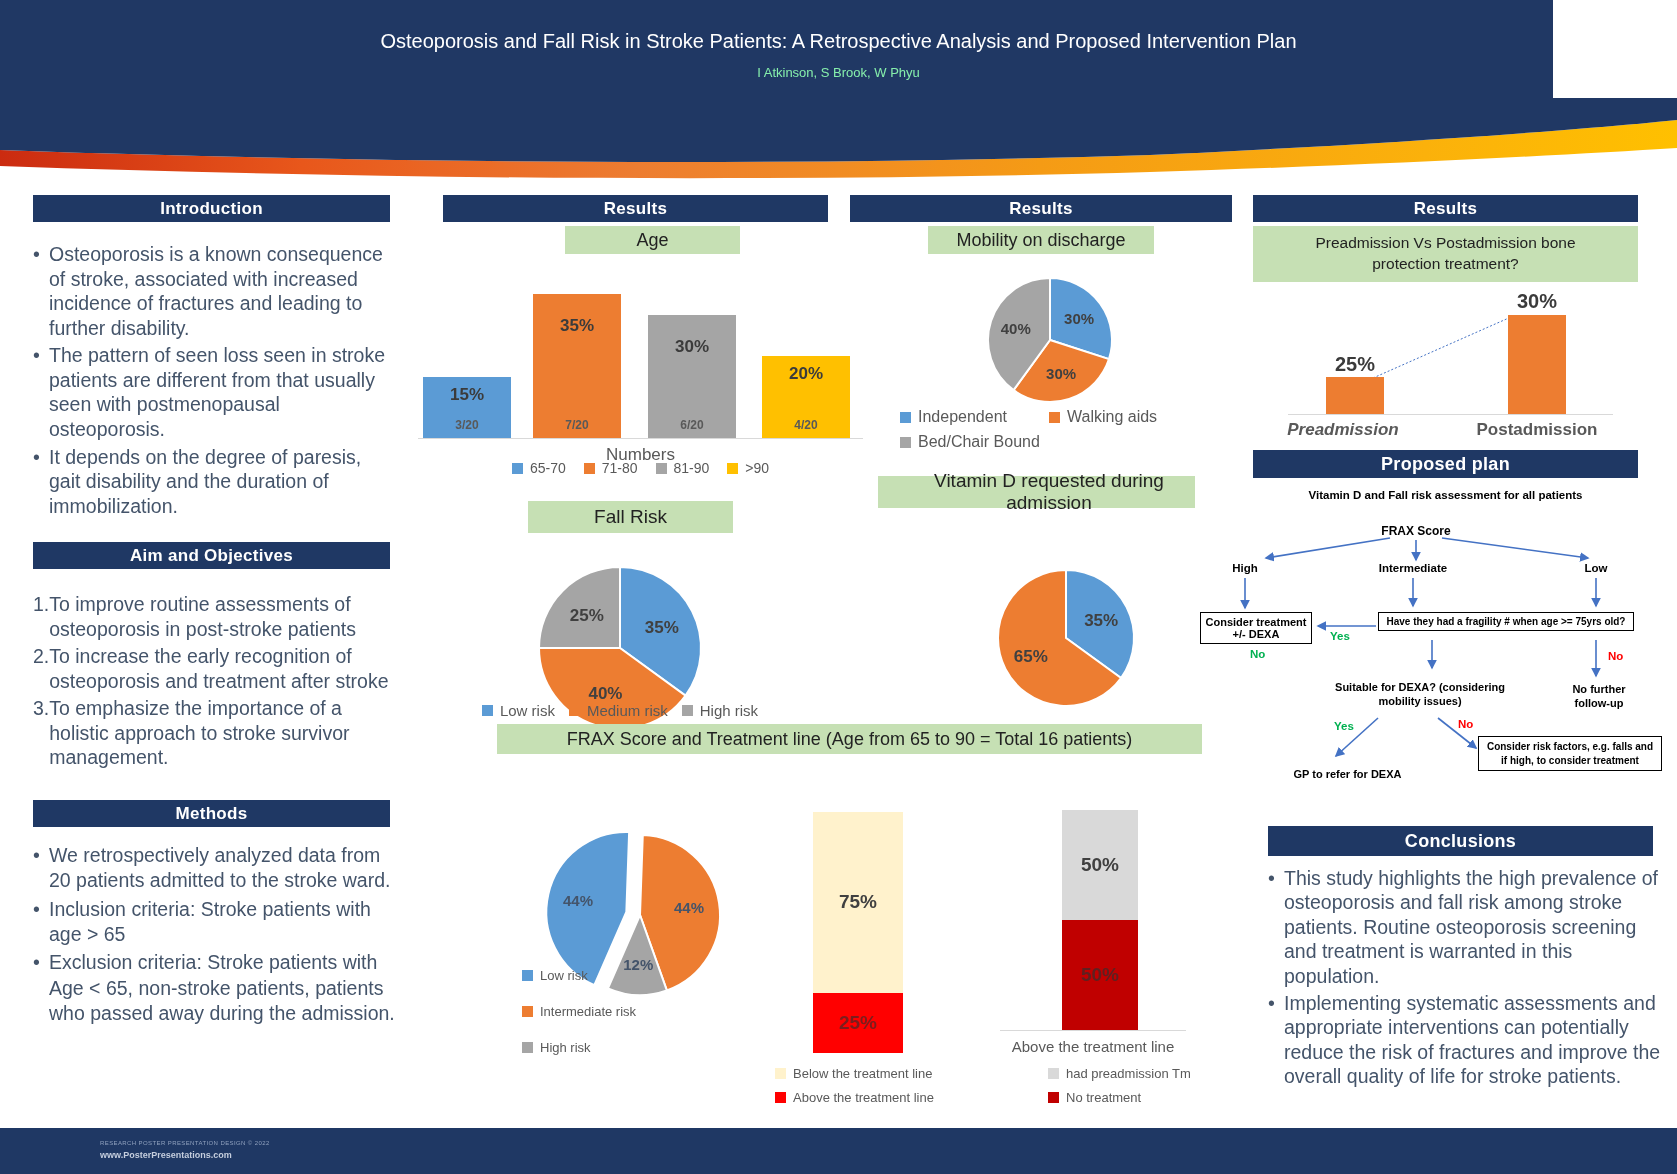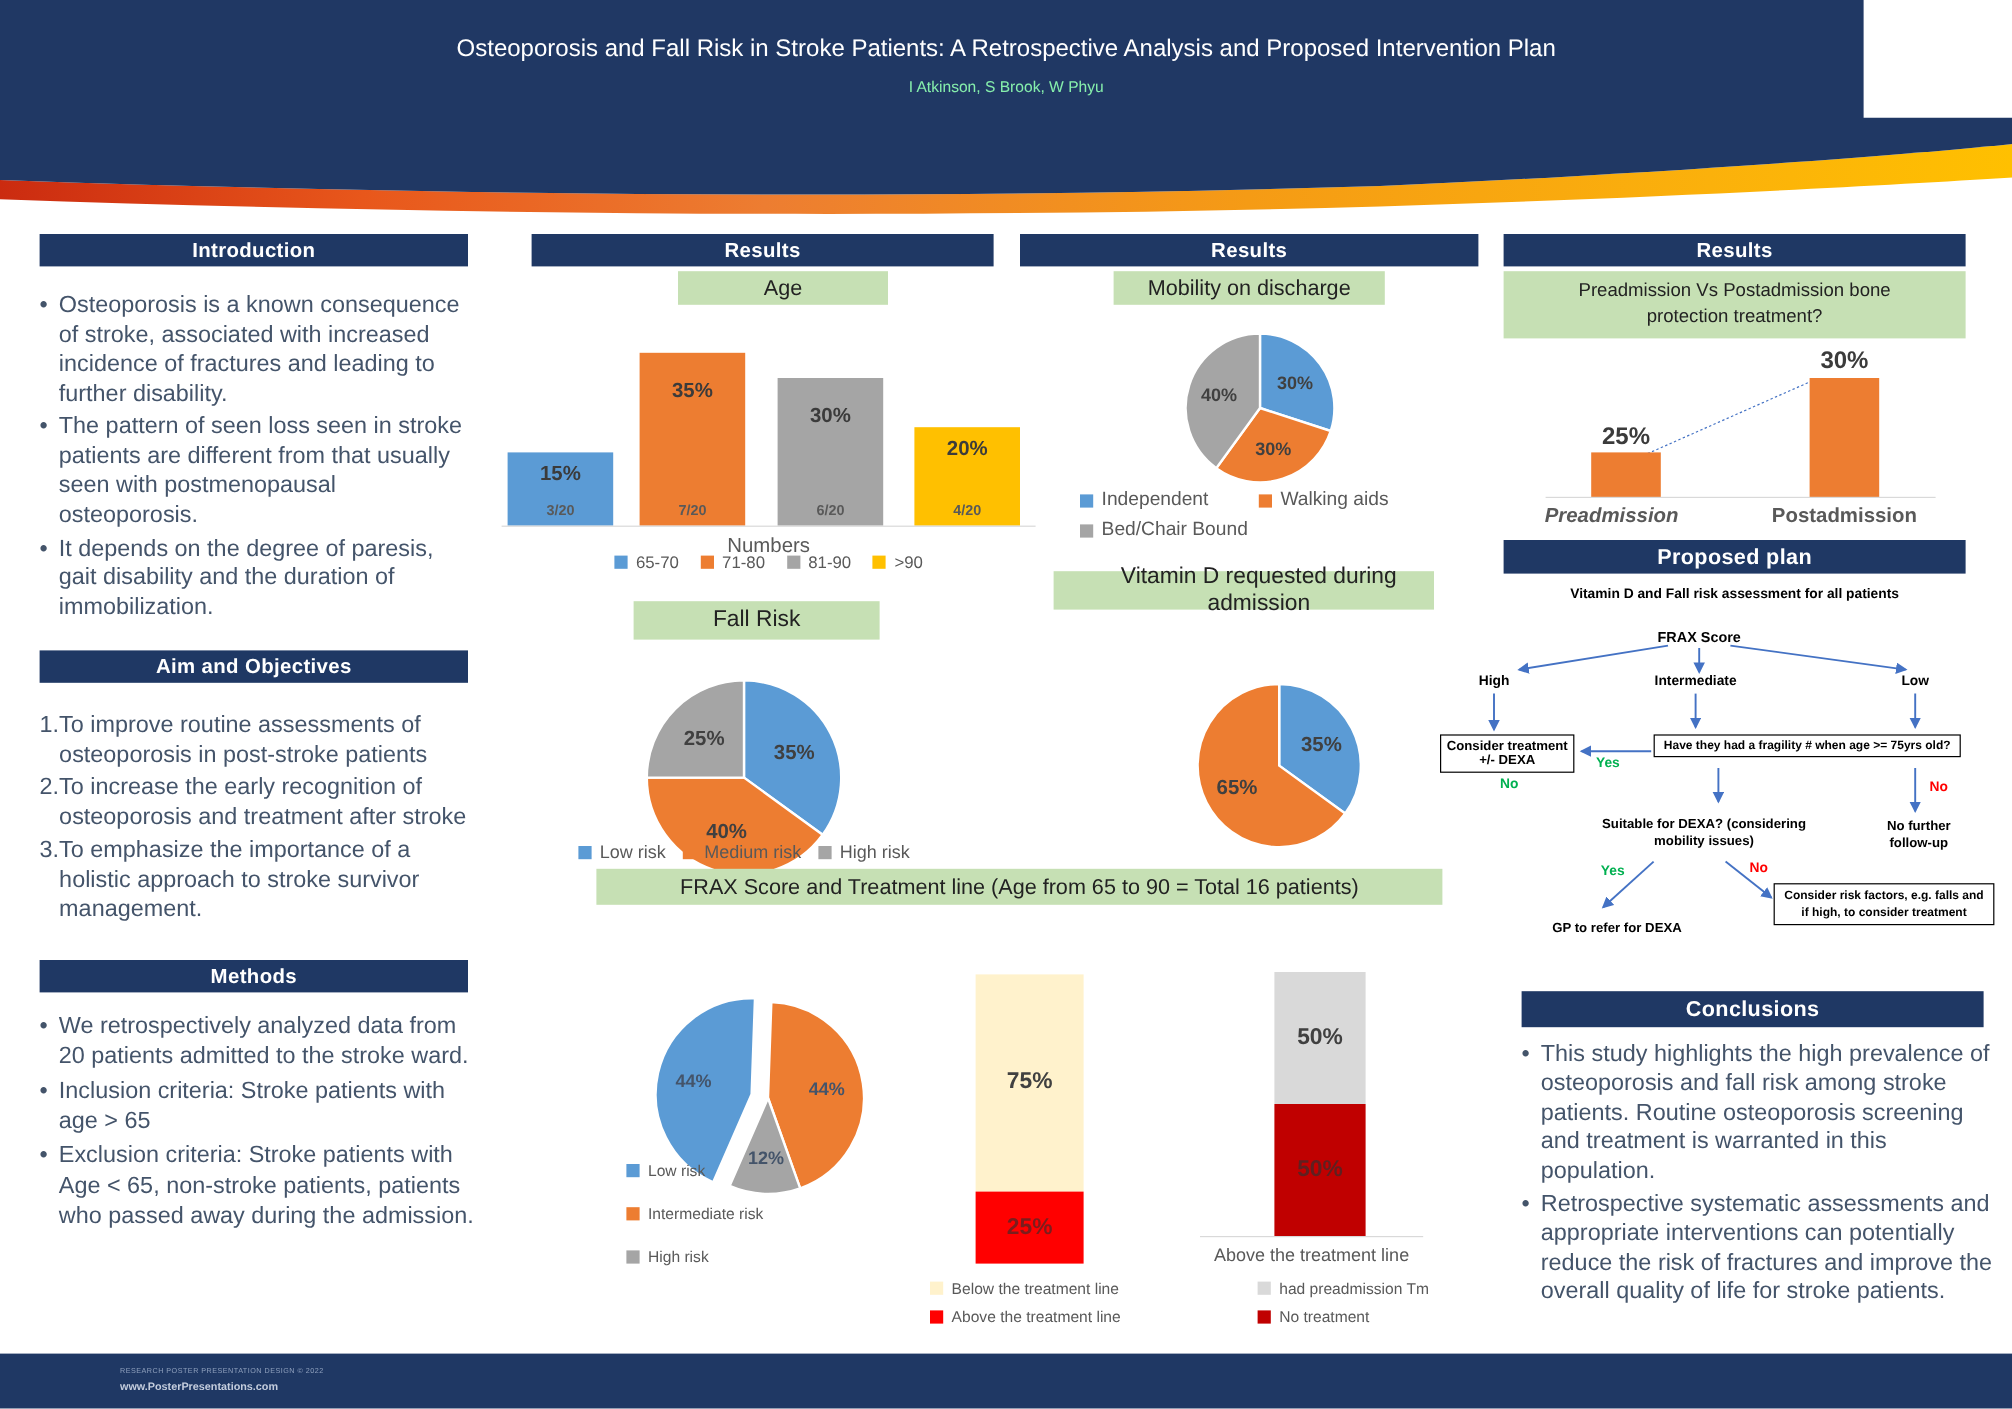--- a/index.html
+++ b/index.html
@@ -397,21 +397,21 @@
   <div class="secbar" style="left:1268px;top:826px;width:385px;height:30px;font-size:18px;">
     <span>Conclusions</span>
   </div>
   <div class="txtblock" style="left:1268px;top:866px;width:398px;line-height:1.25;">
       <div class="li">
         <span class="mk">•</span>
         <span class="li-text">This study highlights the high prevalence of osteoporosis and fall risk among stroke patients. Routine osteoporosis screening and treatment is warranted in this population.</span>
       </div>
       <div class="li">
         <span class="mk">•</span>
-        <span class="li-text">Retrospective systematic assessments and appropriate interventions can potentially reduce the risk of fractures and improve the overall  quality of life for stroke patients.</span>
+        <span class="li-text">Implementing systematic assessments and appropriate interventions can potentially reduce the risk of fractures and improve the overall  quality of life for stroke patients.</span>
       </div>
     </div>
 
   <div class="footer">
     <div class="credit1">RESEARCH POSTER PRESENTATION DESIGN © 2022</div>
     <div class="credit2">www.PosterPresentations.com</div>
   </div>
 
 </div>
 

